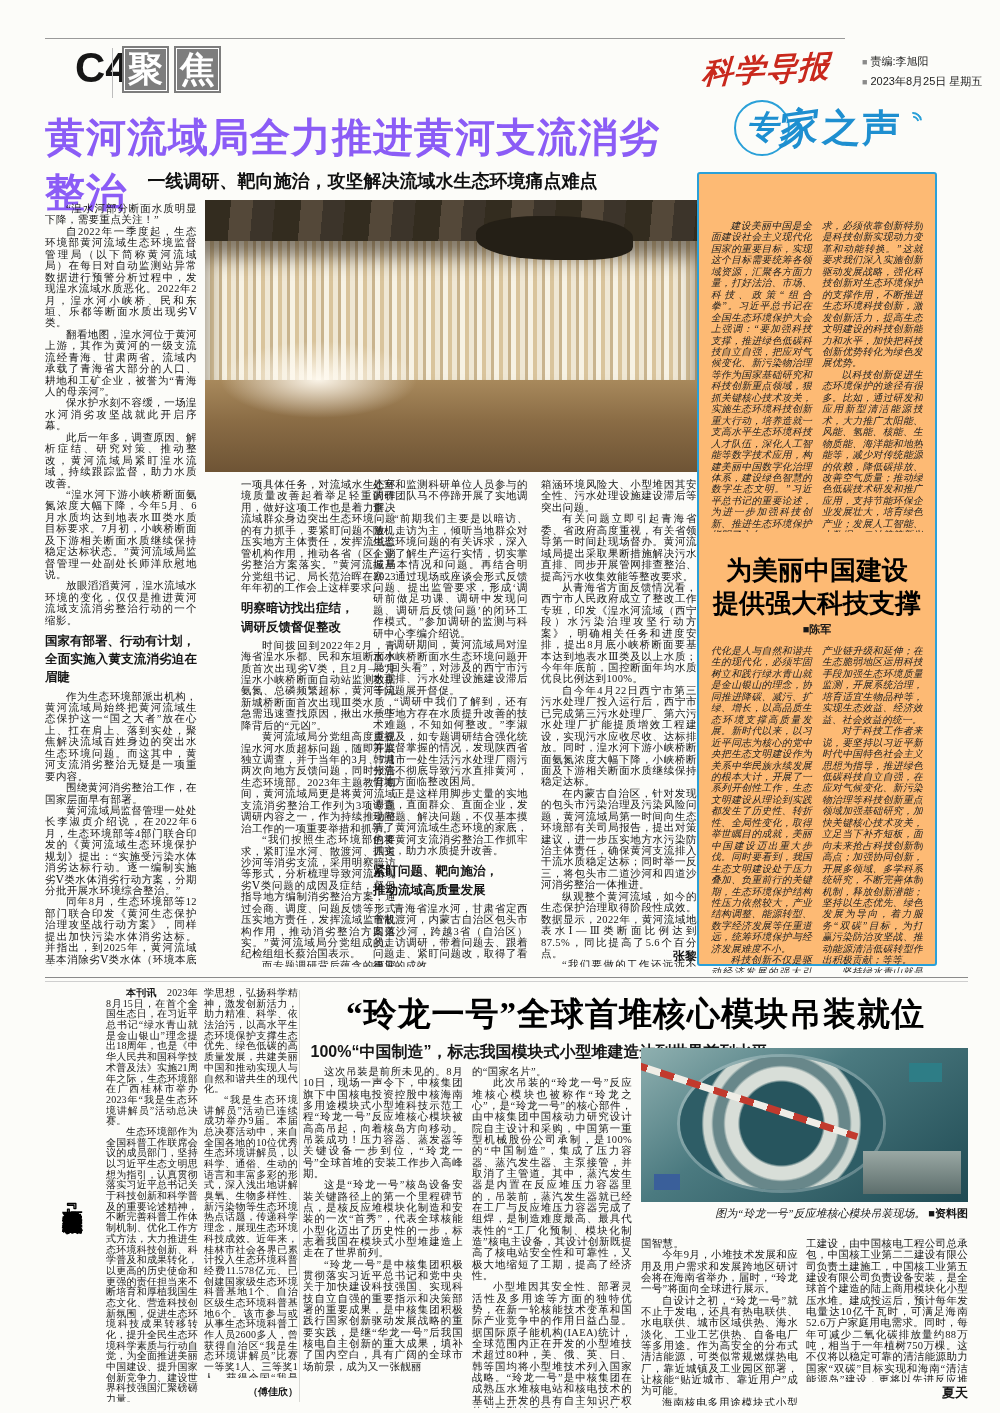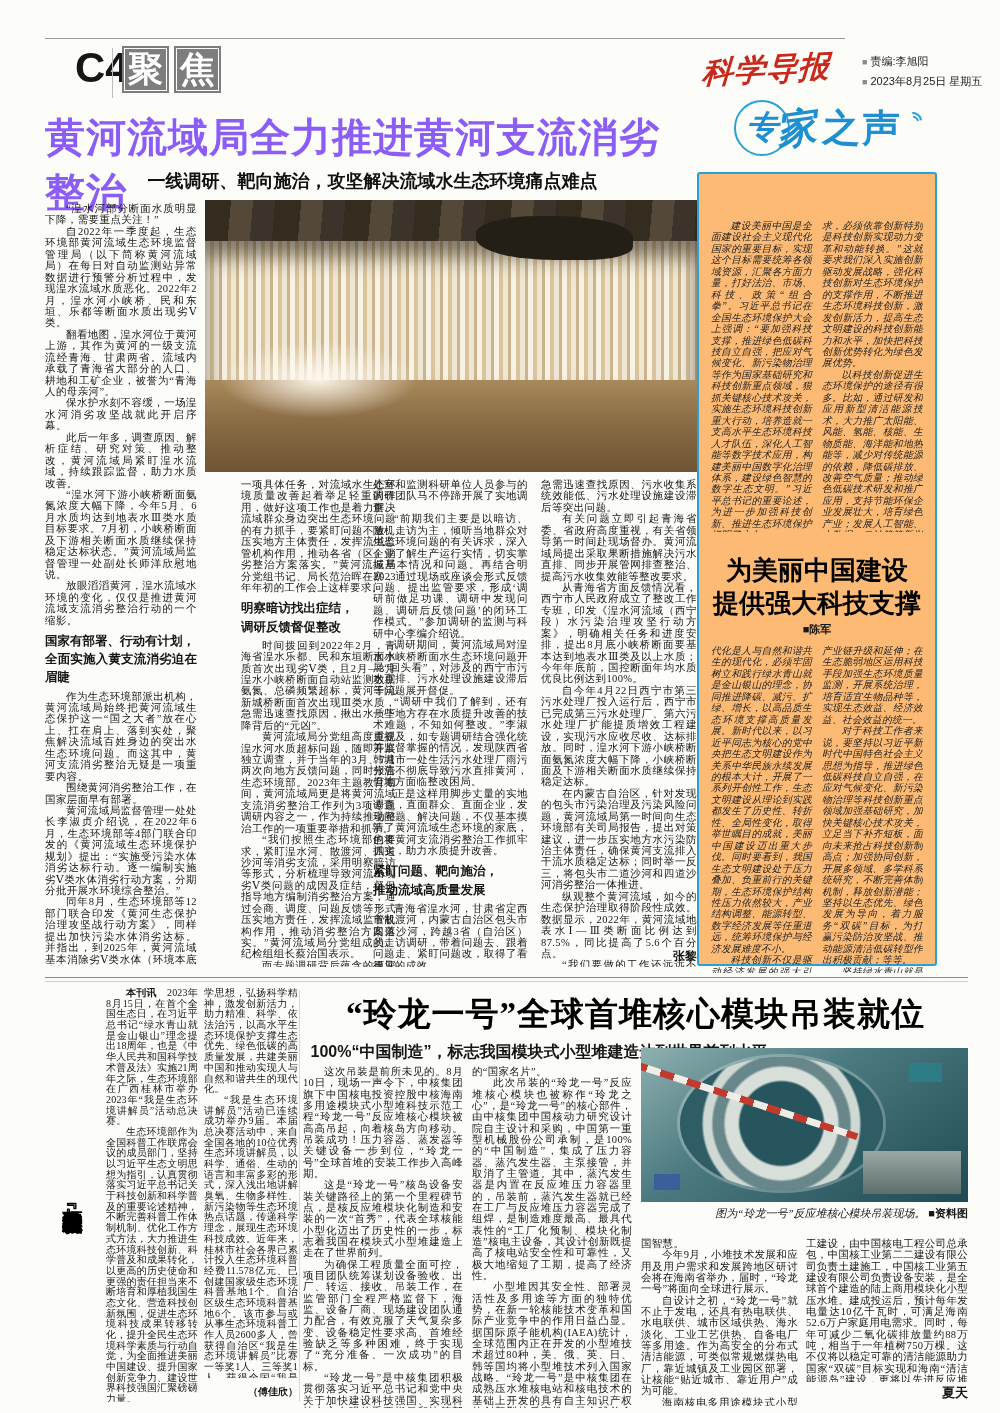--- a/index.html
+++ b/index.html
@@ -163,21 +163,21 @@
         <p>正是这样用脚步丈量的实地调查，直面群众、直面企业，发现问题、解决问题，不仅基本摸清了黄河流域生态环境的家底，也将黄河支流消劣整治工作抓牢抓实，助力水质提升改善。</p>
       </div>
     <div class="shead">紧盯问题、靶向施治，
 推动流域高质量发展</div>
     <div>
         <p>青海省湟水河，甘肃省定西市散渡河，内蒙古自治区包头市四道沙河，跨越3省（自治区）的走访调研，带着问题去、跟着问题走、紧盯问题改，取得了看得见的成效。</p>
       </div>
   </div>
 
   <div class="abs mcol" style="left:541px;top:479px;width:156px;height:488px;">
-    <p class="cont">急需迅速查找原因、污水收集系统效能低、污水处理设施建设滞后等突出问题。</p>
+    <p class="cont">箱涵环境风险大、小型堆因其安全性、污水处理设施建设滞后等突出问题。</p>
     <div>
         <p>有关问题立即引起青海省委、省政府高度重视，有关省领导第一时间赴现场督办。黄河流域局提出采取果断措施解决污水直排、同步开展管网排查整治、提高污水收集效能等整改要求。</p>
         <p>从青海省方面反馈情况看，西宁市人民政府成立了整改工作专班，印发《湟水河流域（西宁段）水污染治理攻坚行动方案》，明确相关任务和进度安排，提出8月底小峡桥断面要基本达到地表水Ⅲ类及以上水质；今年年底前，国控断面年均水质优良比例达到100%。</p>
         <p>自今年4月22日西宁市第三污水处理厂投入运行后，西宁市已完成第三污水处理厂、第六污水处理厂扩能提质增效工程建设，实现污水应收尽收、达标排放。同时，湟水河下游小峡桥断面氨氮浓度大幅下降，小峡桥断面及下游相关断面水质继续保持稳定达标。</p>
         <p>在内蒙古自治区，针对发现的包头市污染治理及污染风险问题，黄河流域局第一时间向生态环境部有关司局报告，提出对策建议，进一步压实地方水污染防治主体责任，确保黄河支流排入干流水质稳定达标；同时举一反三，将包头市二道沙河和四道沙河消劣整治一体推进。</p>
         <p>纵观整个黄河流域，如今的生态保护治理取得阶段性成效。数据显示，2022年，黄河流域地表水Ⅰ—Ⅲ类断面比例达到87.5%，同比提高了5.6个百分点。</p>
         <p>“我们要做的工作还远远不够，黄河流域水生态环境问题复杂，作为流域生态环境监管者，要把问题研究得更深更透、对策提得更准更实，要心系流域内群众的生态环境需求，切实解决百姓关注的突出生态环境问题，以钉钉子精神推动新时代黄河流域生态保护和高质量发展。”范治晖如是说。</p>
       </div>
   </div>
   <div class="abs m-byline">张黎</div>
@@ -259,21 +259,20 @@
   </div>
   <div class="abs n-cap">
     <span>图为“玲龙一号”反应堆核心模块吊装现场。</span>
     <b>■资料图</b>
   </div>
 
   <div class="abs ncol n-c1">
     <div>
         <p>这次吊装是前所未见的。8月10日，现场一声令下，中核集团旗下中国核电投资控股中核海南多用途模块式小型堆科技示范工程“玲龙一号”反应堆核心模块被高高吊起，向着核岛方向移动。吊装成功！压力容器、蒸发器等关键设备一步到位，“玲龙一号”全球首堆的安装工作步入高峰期。</p>
         <p>这是“玲龙一号”核岛设备安装关键路径上的第一个里程碑节点，是核反应堆模块化制造和安装的一次“首秀”，代表全球核能小型化迈出了历史性的一步，标志着我国在模块式小型堆建造上走在了世界前列。</p>
-        <p>为确保工程质量全面可控，项目团队统筹谋划设备验收、出厂、转运、接收、吊装工作，在监管部门全程严格监督下，海监、设备厂商、现场建设团队通力配合，有效克服了天气复杂多变、设备稳定性要求高、首堆经验缺乏等多种困难，终于实现了“充分准备、一次成功”的目标。</p>
         <p>“玲龙一号”是中核集团积极贯彻落实习近平总书记和党中央关于加快建设科技强国、实现科技自立自强的重要指示和决策部署的重要成果，是中核集团积极践行国家创新驱动发展战略的重要实践，是继“华龙一号”后我国核电自主创新的重大成果，填补了国内空白，具有广阔的全球市场前景，成为又一张靓丽</p>
       </div>
   </div>
   <div class="abs ncol n-c2">
     <p class="cont">的“国家名片”。</p>
     <div>
         <p>此次吊装的“玲龙一号”反应堆核心模块也被称作“玲龙之心”，是“玲龙一号”的核心部件，由中核集团中国核动力研究设计院自主设计和采购，中国第一重型机械股份公司承制，是100%的“中国制造”，集成了压力容器、蒸汽发生器、主泵接管，并取消了主管道。其中，蒸汽发生器是内置在反应堆压力容器里的，吊装前，蒸汽发生器就已经在工厂与反应堆压力容器完成了组焊，是制造难度最高、最具代表性的“工厂化预制、模块化制造”核电主设备，其设计创新既提高了核电站安全性和可靠性，又极大地缩短了工期，提高了经济性。</p>
         <p>小型堆因其安全性、部署灵活性及多用途等方面的独特优势，在新一轮核能技术变革和国际产业竞争中的作用日益凸显。据国际原子能机构(IAEA)统计，全球范围内正在开发的小型堆技术超过80种，美、俄、英、日、韩等国均将小型堆技术列入国家战略。“玲龙一号”是中核集团在成熟压水堆核电站和核电技术的基础上开发的具有自主知识产权的创新型核反应堆，是全球首个通过IAEA通用安全审查的小型模块化压水反应堆。同时，中核集团积极响应IAEA的小堆倡议，参与了IAEA首个小堆用户需求文件编制工作，为模块化小型堆发展贡献中</p>
       </div>
   </div>

